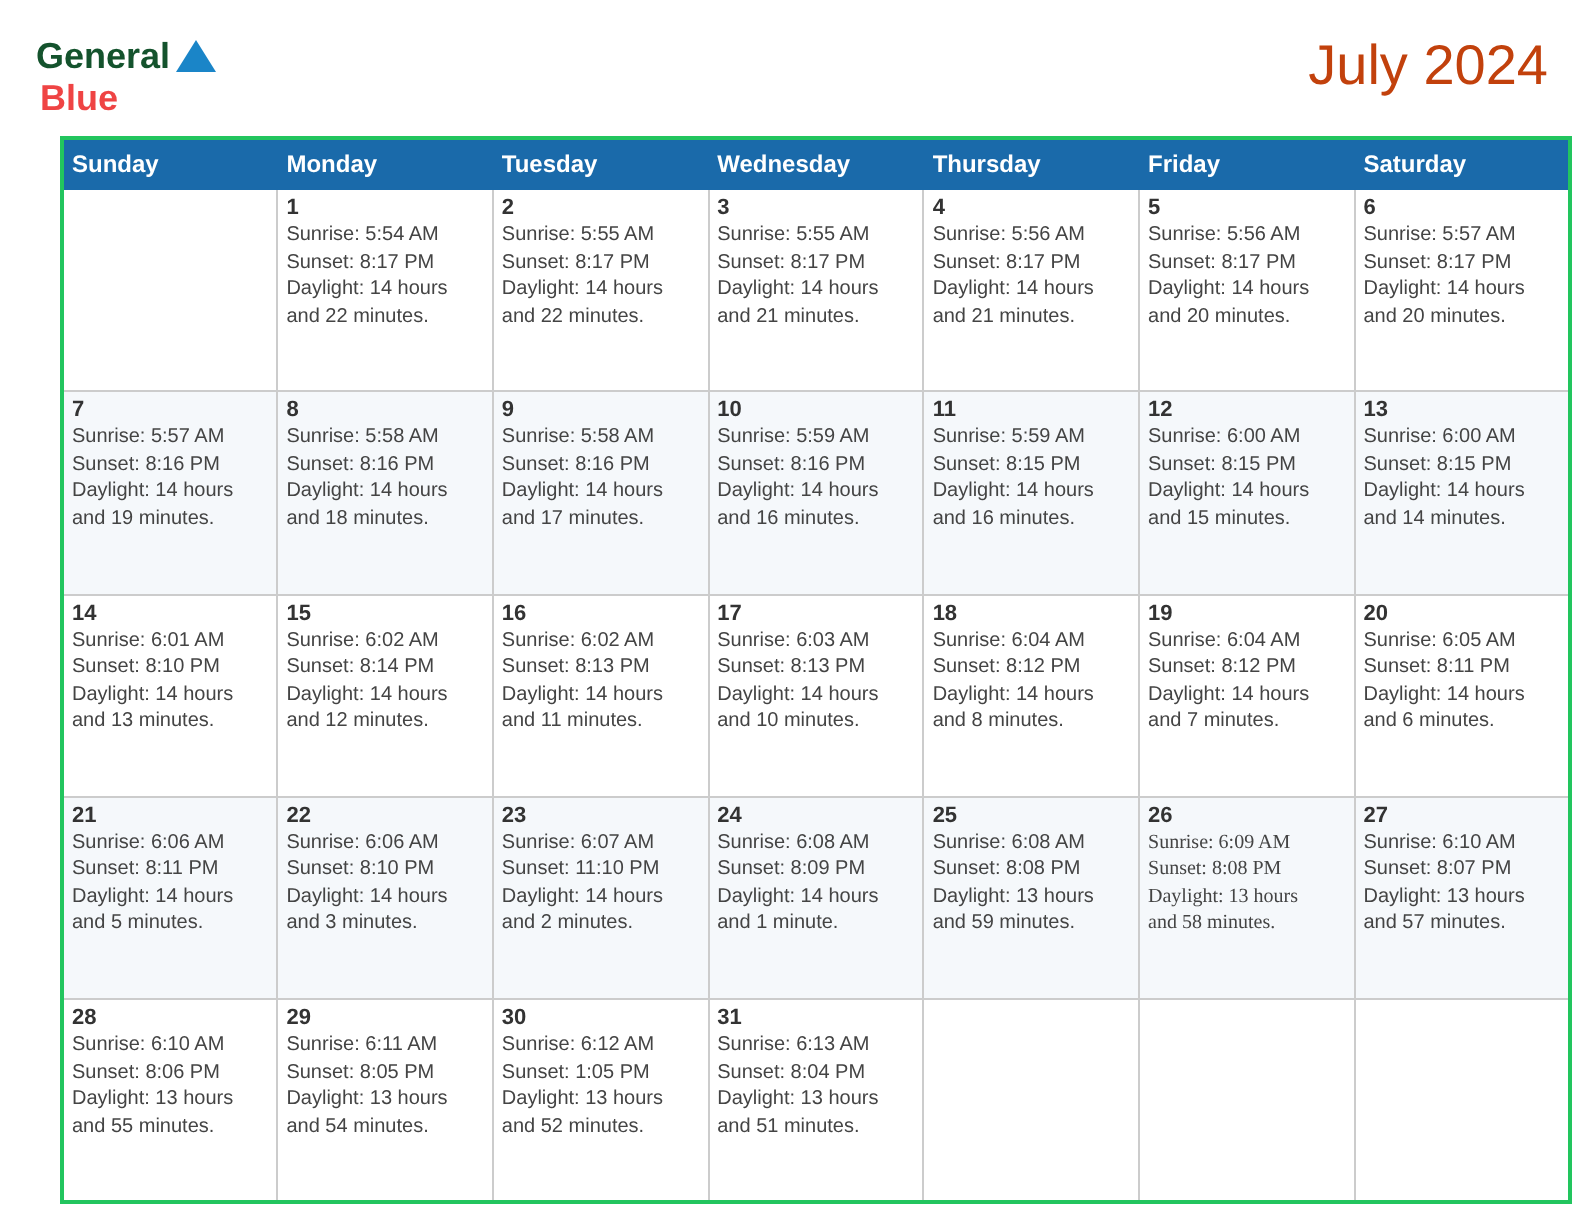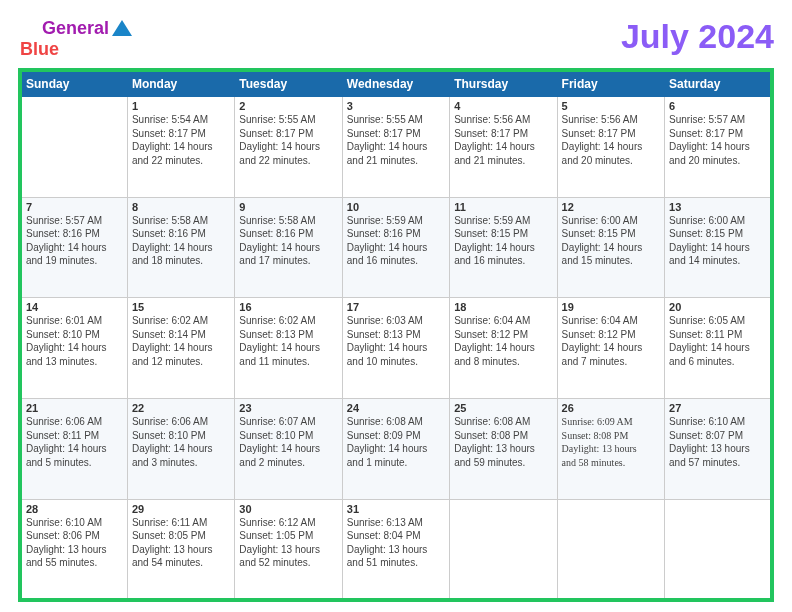--- a/index.html
+++ b/index.html
@@ -29,51 +29,51 @@
       align-items: flex-start;
     }
     .logo-text {
       display: flex;
       align-items: center;
       font-size: 18px;
       font-weight: bold;
       color: #1a3a5c;
     }
     .logo-general {
-      color: #a21caf;
-      margin-left: 24px;
+      color: #14532d;
     }
     .logo-blue {
       color: #1a85c8;
     }
     .logo-icon {
       width: 22px;
       height: 18px;
       margin-left: 2px;
       margin-top: -2px;
     }
     .title-block {
       text-align: right;
     }
     .title-month {
-      font-size: 34px;
-      font-weight: bold;
-      color: #8b5cf6;
+      font-size: 28px;
+      font-weight: normal;
+      color: #c2410c;
       line-height: 1.1;
     }
     .title-location {
       font-size: 16px;
       color: #1a3a5c;
     }
     .calendar {
       flex: 1;
-      border: 4px solid #22c55e;
+      border: 2px solid #22c55e;
       border-collapse: collapse;
       width: 100%;
       table-layout: fixed;
+      margin-left: 12px;
     }
     .calendar th {
       background: #1a6aaa;
       color: #fff;
       font-size: 12px;
       font-weight: bold;
       padding: 5px 4px;
       text-align: left;
       border: 1px solid #1a6aaa;
     }
@@ -296,21 +296,21 @@
           <td>
             <span class="day-number">22</span>
             <div class="day-info" style="white-space: pre-line;">Sunrise: 6:06 AM
 Sunset: 8:10 PM
 Daylight: 14 hours
 and 3 minutes.</div>
           </td>
           <td>
             <span class="day-number">23</span>
             <div class="day-info" style="white-space: pre-line;">Sunrise: 6:07 AM
-Sunset: 8:10 PM
+Sunset: 11:10 PM
 Daylight: 14 hours
 and 2 minutes.</div>
           </td>
           <td>
             <span class="day-number">24</span>
             <div class="day-info" style="white-space: pre-line;">Sunrise: 6:08 AM
 Sunset: 8:09 PM
 Daylight: 14 hours
 and 1 minute.</div>
           </td>

